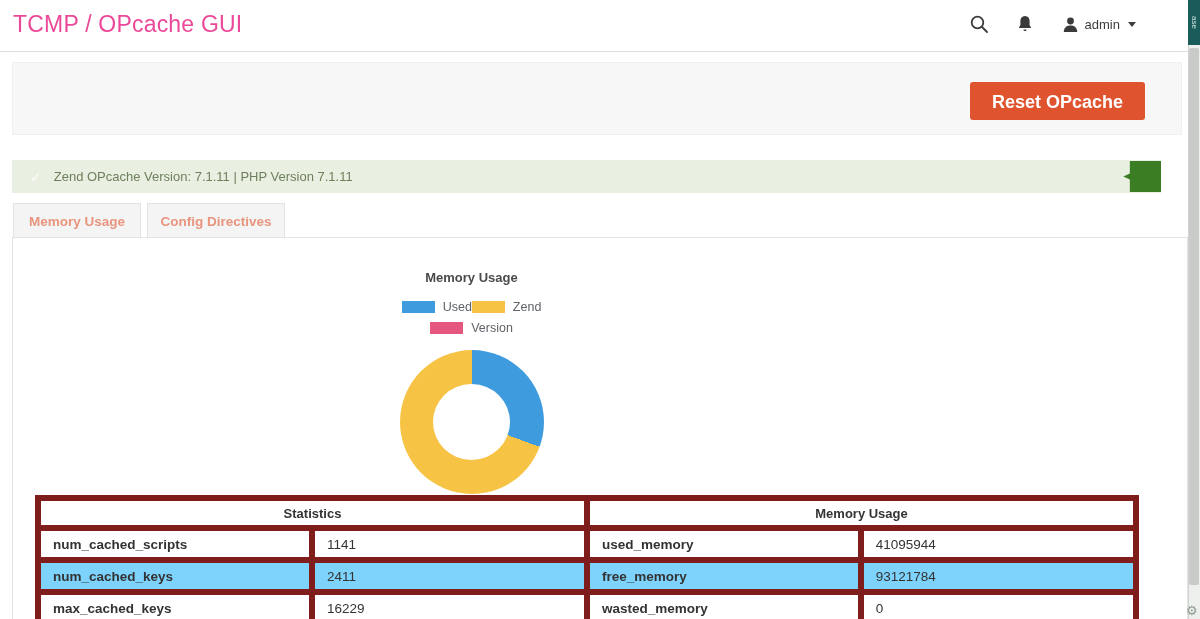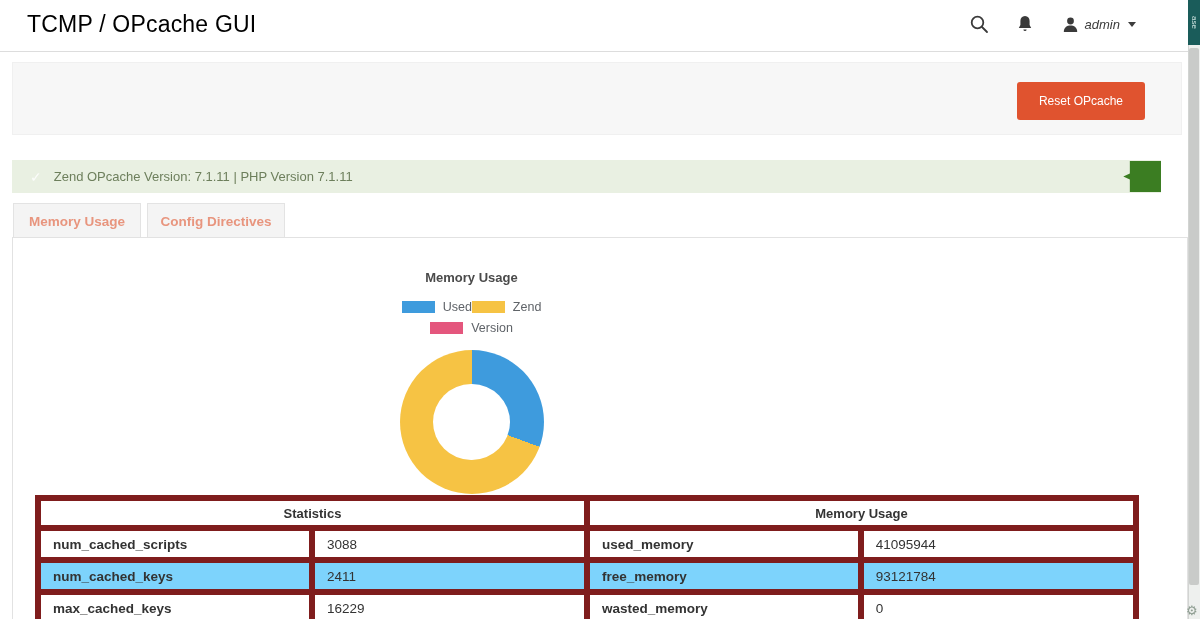--- a/index.html
+++ b/index.html
@@ -2,31 +2,31 @@
 <html><head>
 <meta charset="utf-8">
 <style>
   * { margin:0; padding:0; box-sizing:border-box; }
   html,body { width:1200px; height:619px; overflow:hidden; background:#fff;
     font-family:"Liberation Sans", sans-serif; }
   .screen { position:absolute; top:0; left:0; width:1200px; height:619px; overflow:hidden; background:#fff; }
 
   
   .header { position:absolute; top:0; left:0; width:1188px; height:52px; background:#fff; border-bottom:1px solid #ddd; }
-  .page-title { position:absolute; left:27px; top:11px; font-size:23px; color:#000000; letter-spacing:.2px; }
-  .hdr-right { position:absolute; right:52px; top:10px; height:28px; display:flex; align-items:center; gap:0;font-style:italic; }
+  .page-title { position:absolute; left:13px; top:11px; font-size:23px; color:#ec4899; letter-spacing:.2px; }
+  .hdr-right { position:absolute; right:52px; top:10px; height:28px; display:flex; align-items:center; gap:0; }
   .hdr-icon { width:46px; display:flex; justify-content:center; align-items:center; cursor:pointer; }
   .user-box { display:flex; align-items:center; gap:6px; margin-left:14px; cursor:pointer; }
   .user-name { font-size:13px; color:#3d3d3d; }
   .caret { width:0; height:0; border-left:4px solid transparent; border-right:4px solid transparent; border-top:5px solid #3d3d3d; margin-left:2px; }
 
   
   .toolbar { position:absolute; left:12px; top:62px; width:1170px; height:73px; background:#f7f7f7; border:1px solid #f0f0f0; }
   .reset-btn { position:absolute; right:36px; top:19px; height:38px; padding:10px 22px; background:#e0532f; color:#fff;
-    border:none; border-radius:3px; font-size:12px; font-weight:normal; font-family:inherit; cursor:pointer; }
+    border:none; border-radius:3px; font-size:18px; font-weight:bold; font-family:inherit; cursor:pointer; }
 
   
   .alert { position:absolute; left:12px; top:160px; width:1149px; height:33px; background:#e9f0e2; display:flex; align-items:center; }
   .alert-check { color:#fff; opacity:.85; font-size:14px; margin:0 12px 0 18px; }
   .alert-text { font-size:13px; color:#6d7f5c; }
   .alert-tag { position:absolute; left:1120px; top:161px; width:41px; height:31px; background:#3b7d22; cursor:pointer;
     clip-path:polygon(24% 0, 100% 0, 100% 100%, 24% 100%, 24% 60%, 8% 50%, 24% 40%); }
 
   
   .tab { position:absolute; top:203px; height:35px; background:#f4f4f4; border:1px solid #e3e3e3; border-bottom:none;
@@ -138,21 +138,21 @@
 
 
   <table class="stats-table">
     <tbody>
         <tr>
       <th colspan="2">Statistics</th>
       <th colspan="2">Memory Usage</th>
     </tr>
     <tr>
       <td class="k">num_cached_scripts</td>
-      <td class="v">3088</td>
+      <td class="v">1141</td>
       <td class="k">used_memory</td>
       <td class="v">41095944</td>
     </tr>
     <tr class="hl">
       <td class="k">num_cached_keys</td>
       <td class="v">2411</td>
       <td class="k">free_memory</td>
       <td class="v">93121784</td>
     </tr>
     <tr>

